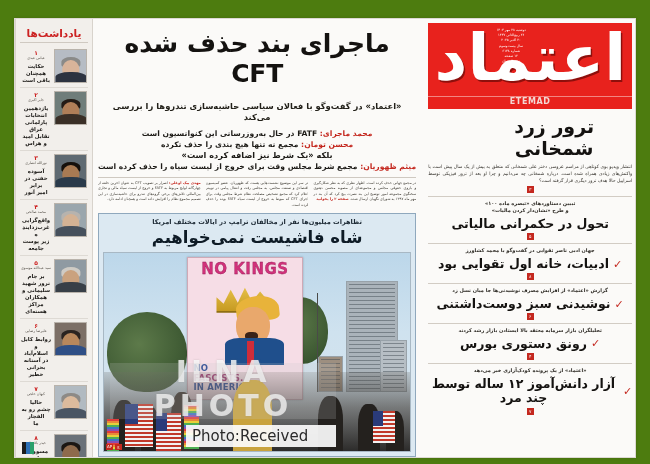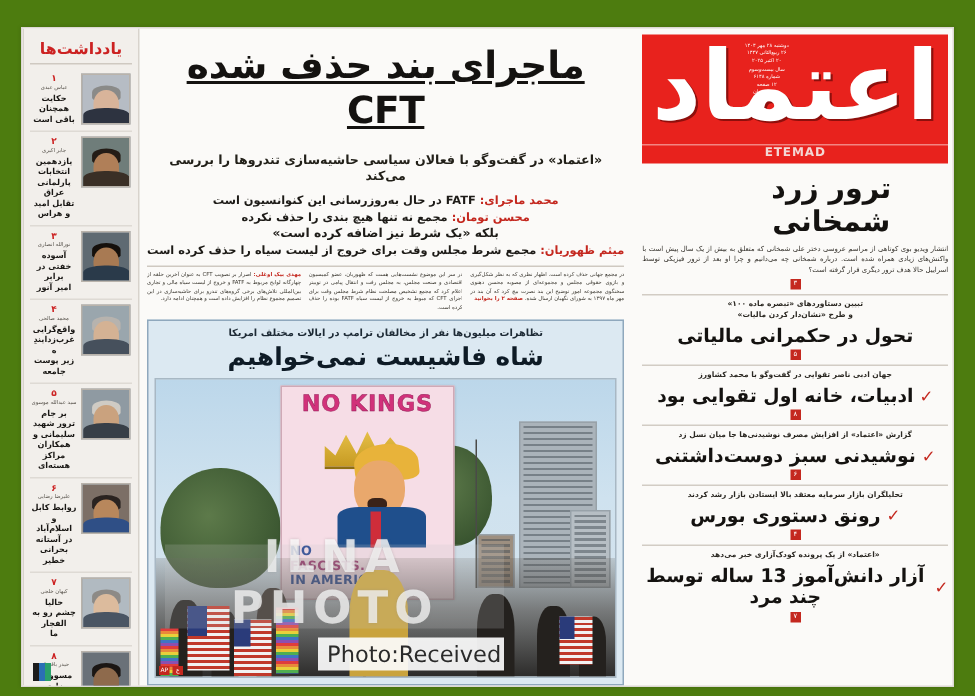--- a/index.html
+++ b/index.html
@@ -137,21 +137,20 @@
   }
   .lead-title {
     text-align: center;
     font-size: 25px;
     font-weight: bold;
     color: #141210;
     line-height: 30px;
     letter-spacing: -.3px;
     direction: rtl;
     margin-top: 6px;
-    text-decoration: underline;
   }
   .lead-sub {
     text-align: center;
     font-size: 8.4px;
     font-weight: bold;
     color: #222019;
     margin-top: 12px;
     line-height: 11px;
   }
   .quote-list {
@@ -479,21 +478,21 @@
     letter-spacing: 4px;
     direction: ltr;
     text-align: center;
     line-height: 34px;
     text-shadow: 0 0 2px rgba(120,120,120,.35);
   }
   .wm-bar {
     margin-top: 2px;
     background: rgba(252,252,252,.92);
     padding: 2px 6px;
-    width: 124px;
+    width: 150px;
   }
   .wm-bar span {
     font-family: "DejaVu Sans", "Liberation Sans", sans-serif;
     font-size: 15px;
     color: #2a2a2a;
     direction: ltr;
     display: block;
   }
   .wm-band {
     position: absolute;
@@ -783,21 +782,21 @@
               <div class="story-kicker" style="white-space: pre-line;">تحلیلگران بازار سرمایه معتقد بالا ایستادن بازار رشد کردند</div>
               <div class="story-row">
                 <h2 class="story-title mid">رونق دستوری بورس</h2>
                 <span class="check">✓</span>
               </div>
               <div class="marker">۴</div>
             </article>
             <article class="story">
               <div class="story-kicker" style="white-space: pre-line;">«اعتماد» از یک پرونده کودک‌آزاری خبر می‌دهد</div>
               <div class="story-row">
-                <h2 class="story-title mid">آزار دانش‌آموز 13 ساله توسط چند مرد</h2>
+                <h2 class="story-title mid">آزار دانش‌آموز ۱۲ ساله توسط چند مرد</h2>
                 <span class="check">✓</span>
               </div>
               <div class="marker">۷</div>
             </article>
           </div>
       </section>
 
       <div class="wm">
         <div class="wm-band"></div>
         <div class="wm-text">ILNA PHOTO</div>

